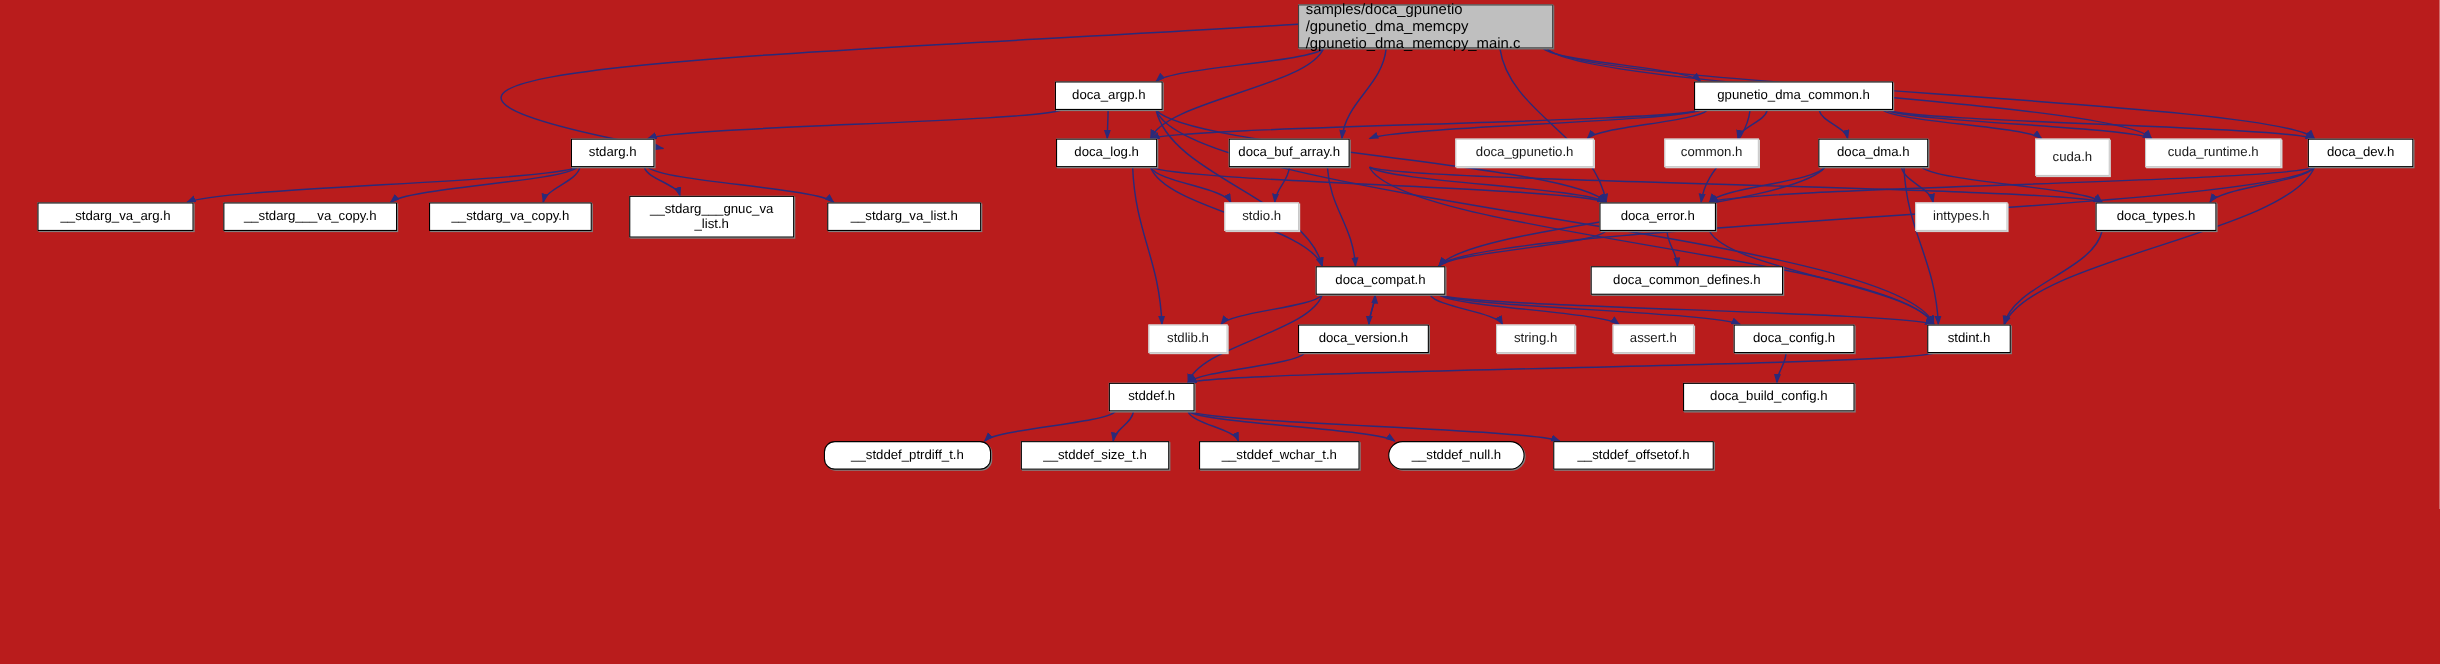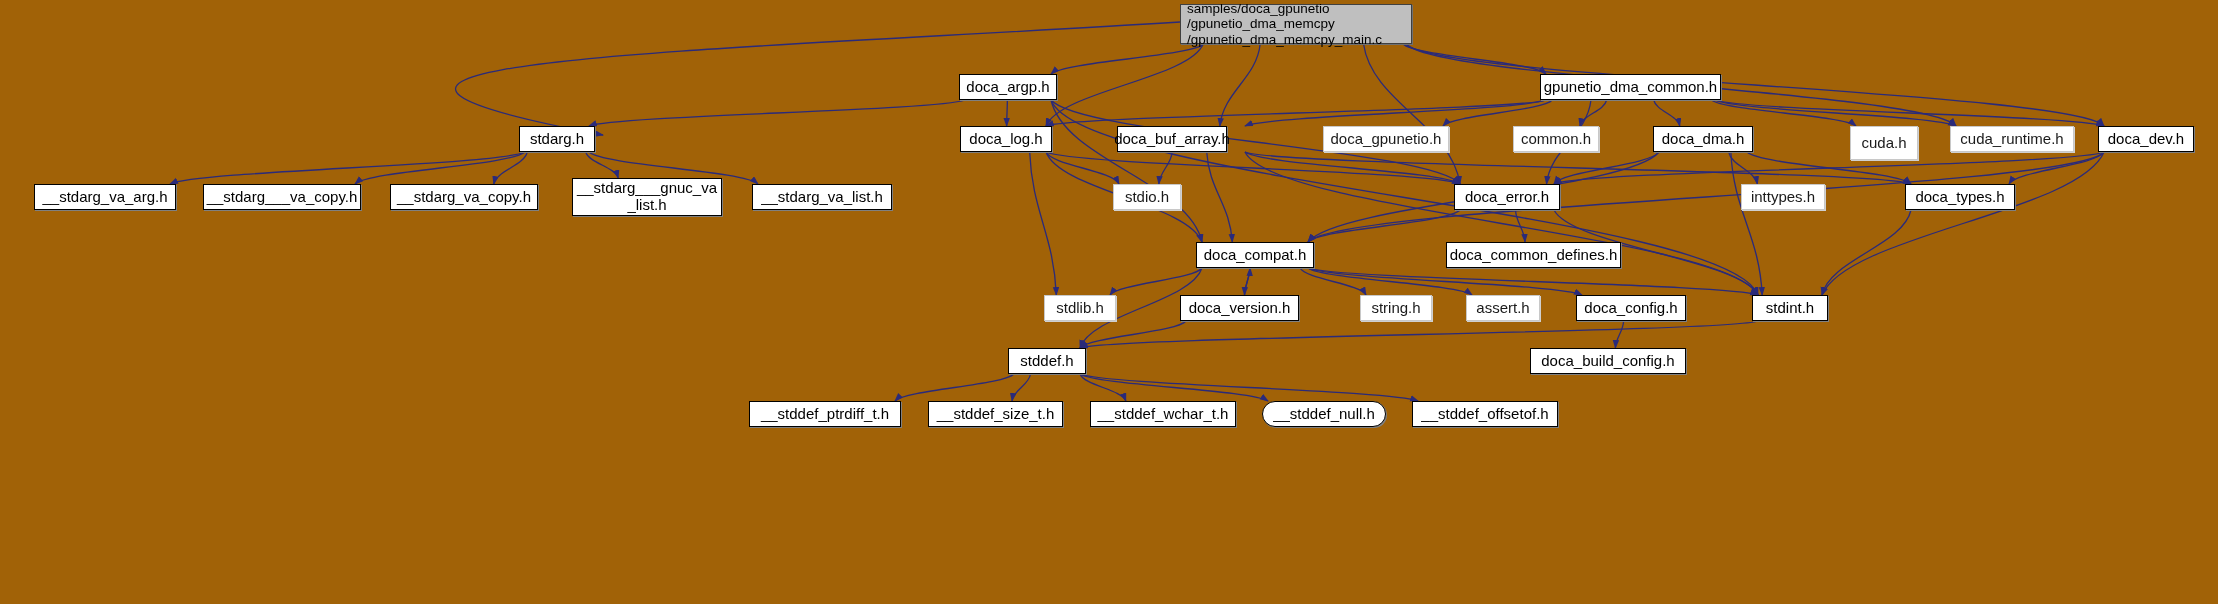--- a/index.html
+++ b/index.html
@@ -1,21 +1,21 @@
 <!DOCTYPE html>
 <html><head>
 <meta charset="utf-8">
 <style>
   html,body{margin:0;padding:0;background:#ffffff;}
   body{font-family:"Liberation Sans","DejaVu Sans",sans-serif;}
-  #graph-root{position:relative;width:2218px;height:604px;background:#a16207;overflow:hidden;}
+  #graph-root{position:relative;width:2218px;height:604px;background:#b91c1c;overflow:hidden;}
   svg#edges{position:absolute;left:0;top:0;width:2218px;height:604px;}
   .node{position:absolute;box-sizing:border-box;display:flex;align-items:center;justify-content:center;
         text-align:center;background:#ffffff;border:1px solid #000000;
-        font-size:15px;color:#000000;line-height:1.12;white-space:pre-line;
+        font-size:12px;color:#000000;line-height:1.12;white-space:pre-line;
         box-shadow:1px 1px 0 0 #808080;}
   .node.dim{border-color:#c8c8c8;color:#1a1a1a;box-shadow:1px 1px 0 0 #d0d0d0;}
   .node.root{background:#bfbfbf;border-color:#404040;font-size:13.5px;
              justify-content:flex-start;text-align:left;padding-left:6px;box-shadow:1px 1px 0 0 #707070;}
   .node.solid{border-width:1.4px;}
 </style>
 </head>
 <body>
 
 <div id="graph-root">
@@ -121,19 +121,19 @@
       <div class="node solid" style="left: 1196px; top: 242px; width: 118px; height: 26px;"><span>doca_compat.h</span></div>
       <div class="node solid" style="left: 1446px; top: 242px; width: 175px; height: 26px;"><span>doca_common_defines.h</span></div>
       <div class="node dim" style="left: 1044px; top: 295px; width: 72px; height: 26px;"><span>stdlib.h</span></div>
       <div class="node solid" style="left: 1180px; top: 295px; width: 119px; height: 26px;"><span>doca_version.h</span></div>
       <div class="node dim" style="left: 1360px; top: 295px; width: 72px; height: 26px;"><span>string.h</span></div>
       <div class="node dim" style="left: 1466px; top: 295px; width: 74px; height: 26px;"><span>assert.h</span></div>
       <div class="node solid" style="left: 1576px; top: 295px; width: 110px; height: 26px;"><span>doca_config.h</span></div>
       <div class="node solid" style="left: 1752px; top: 295px; width: 76px; height: 26px;"><span>stdint.h</span></div>
       <div class="node solid" style="left: 1530px; top: 348px; width: 156px; height: 26px;"><span>doca_build_config.h</span></div>
       <div class="node solid" style="left: 1008px; top: 348px; width: 78px; height: 26px;"><span>stddef.h</span></div>
-      <div class="node solid" style="left: 749px; top: 401px; width: 152px; height: 26px;"><span>__stddef_ptrdiff_t.h</span></div>
+      <div class="node solid" style="left: 749px; top: 401px; width: 152px; height: 26px; border-radius: 10px;"><span>__stddef_ptrdiff_t.h</span></div>
       <div class="node solid" style="left: 928px; top: 401px; width: 135px; height: 26px; text-align: center;"><span>__stddef_size_t.h</span></div>
       <div class="node solid" style="left: 1090px; top: 401px; width: 146px; height: 26px;"><span>__stddef_wchar_t.h</span></div>
       <div class="node solid" style="left: 1262px; top: 401px; width: 124px; height: 26px; border-radius: 13px;"><span>__stddef_null.h</span></div>
       <div class="node solid" style="left: 1412px; top: 401px; width: 146px; height: 26px;"><span>__stddef_offsetof.h</span></div>
     </div>
 </div>
 
 </body></html>

